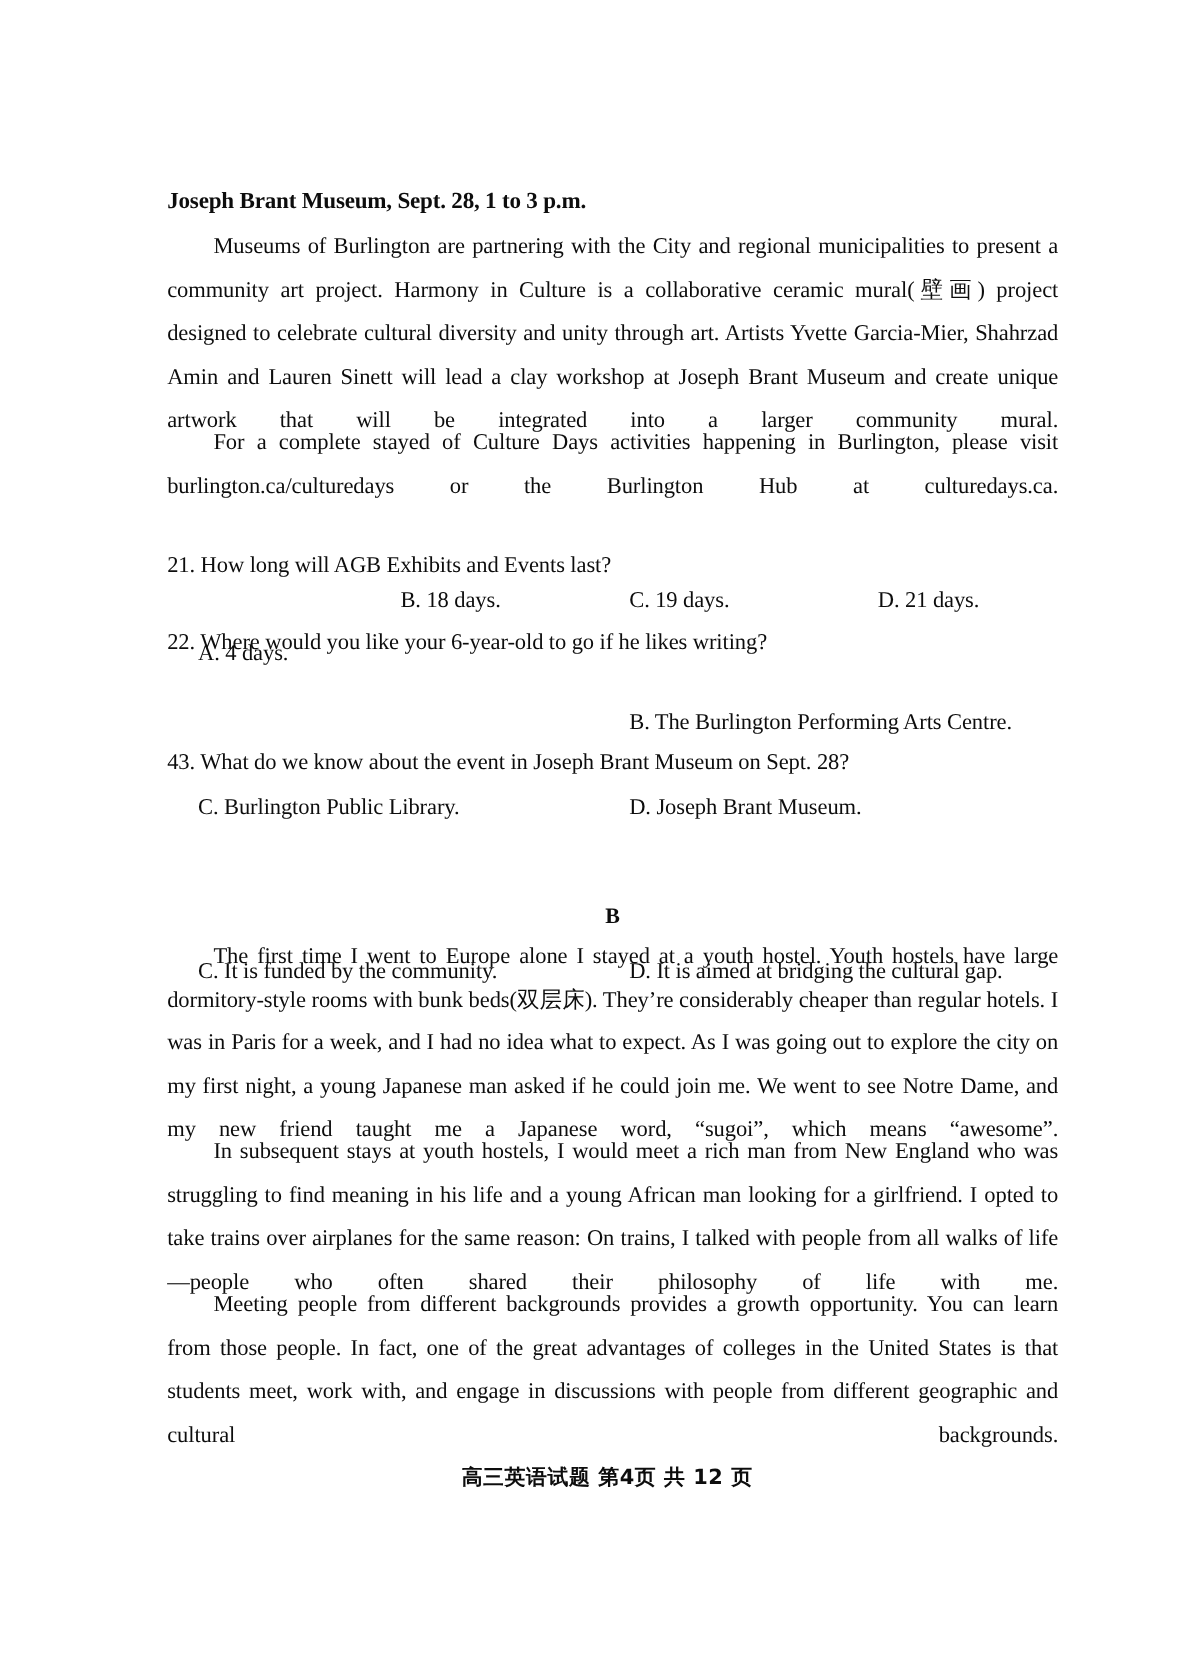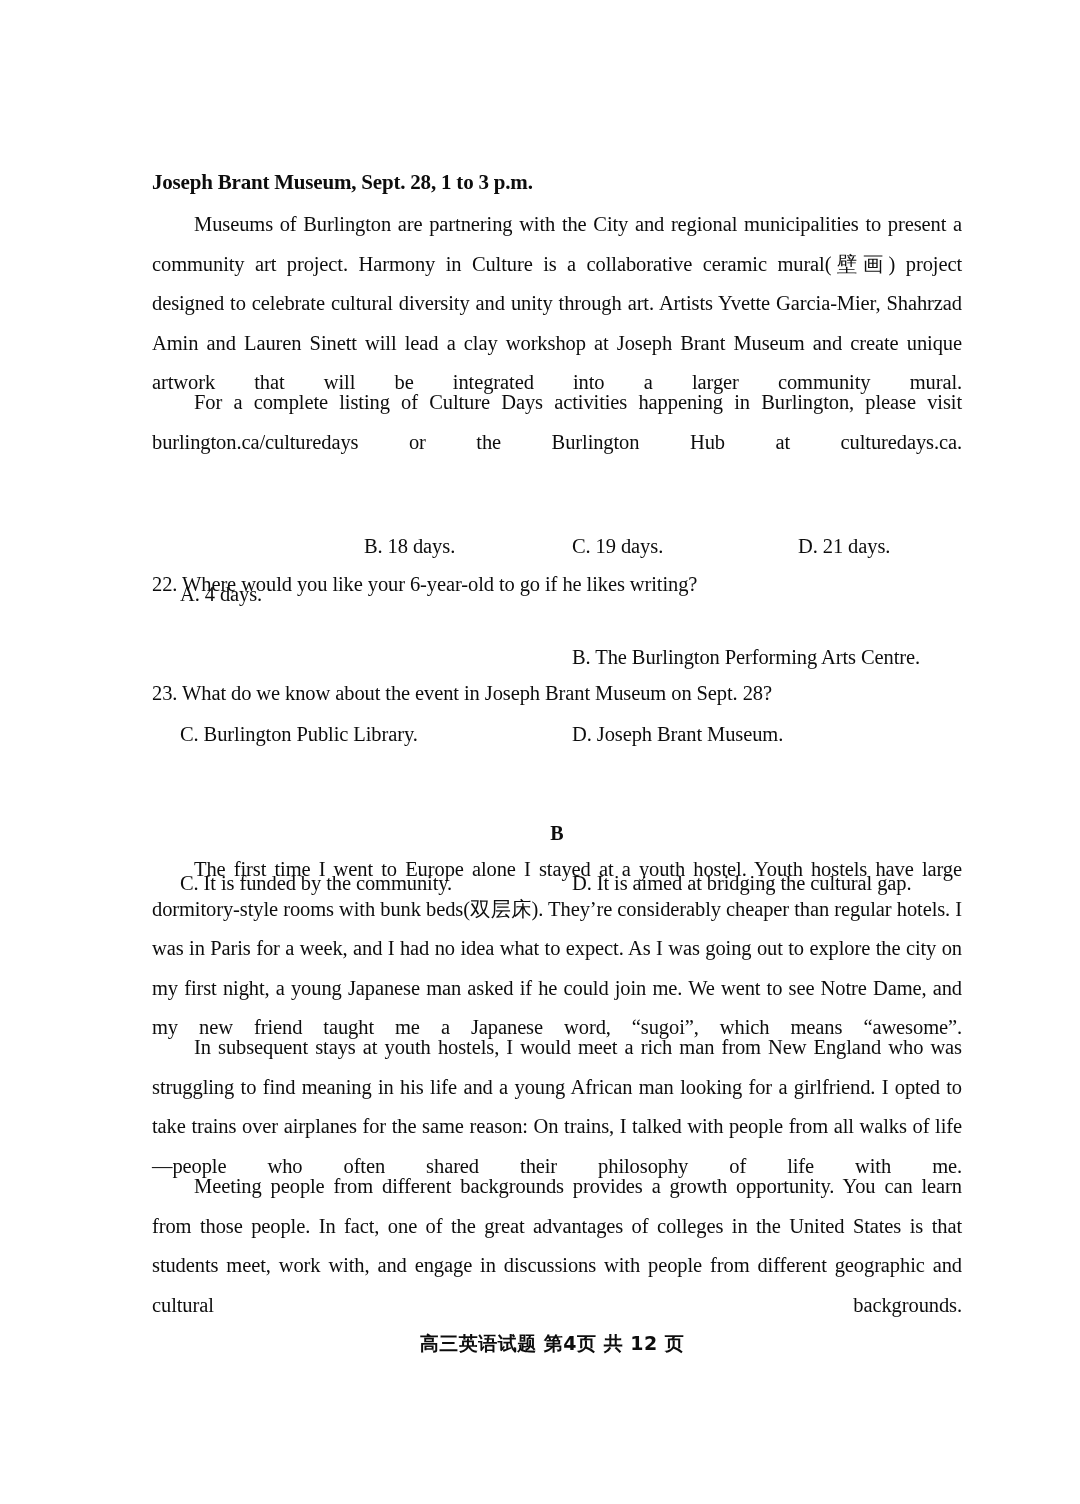--- a/index.html
+++ b/index.html
@@ -104,39 +104,40 @@
 </style>
 </head>
 <body>
 
 <div class="page">
 
   <div class="col passage-heading" style="top:168px;">Joseph Brant Museum, Sept. 28, 1 to 3 p.m.</div>
 
   <p class="col body-para" style="top:205px;">Museums of Burlington are partnering with the City and regional municipalities to present a community art project. Harmony in Culture is a collaborative ceramic mural(壁画) project designed to celebrate cultural diversity and unity through art. Artists Yvette Garcia-Mier, Shahrzad Amin and Lauren Sinett will lead a clay workshop at Joseph Brant Museum and create unique artwork that will be integrated into a larger community mural.</p>
 
-  <p class="col body-para" style="top:383px;">For a complete listing of Culture Days activities happening in Burlington, please visit burlington.ca/culturedays or the Burlington Hub at culturedays.ca.</p>
+  <p class="col body-para" style="top:383px;">For a complete stayed of Culture Days activities happening in Burlington, please visit burlington.ca/culturedays or the Burlington Hub at culturedays.ca.</p>
 
+  <div class="col question" style="top:495px;">21. How long will AGB Exhibits and Events last?</div>
   <div class="col options-row" style="top:527px;">
     <span class="opt c4a">A. 4 days.</span>
     <span class="opt c4b">B. 18 days.</span>
     <span class="opt c4c">C. 19 days.</span>
     <span class="opt c4d">D. 21 days.</span>
   </div>
 
   <div class="col question" style="top:565px;">22. Where would you like your 6-year-old to go if he likes writing?</div>
   <div class="col options-row" style="top:599px;">
     <span class="opt c2b">B. The Burlington Performing Arts Centre.</span>
   </div>
   <div class="col options-row" style="top:637px;">
     <span class="opt c2a">C. Burlington Public Library.</span>
     <span class="opt c2b">D. Joseph Brant Museum.</span>
   </div>
 
-  <div class="col question" style="top:674px;">23. What do we know about the event in Joseph Brant Museum on Sept. 28?</div>
+  <div class="col question" style="top:674px;">43. What do we know about the event in Joseph Brant Museum on Sept. 28?</div>
   <div class="col options-row" style="top:747px;">
     <span class="opt c2a">C. It is funded by the community.</span>
     <span class="opt c2b">D. It is aimed at bridging the cultural gap.</span>
   </div>
 
   <div class="col section-letter" style="top:820px;">B</div>
 
   <p class="col body-para" style="top:850px;">The first time I went to Europe alone I stayed at a youth hostel. Youth hostels have large dormitory-style rooms with bunk beds(双层床). They’re considerably cheaper than regular hotels. I was in Paris for a week, and I had no idea what to expect. As I was going out to explore the city on my first night, a young Japanese man asked if he could join me. We went to see Notre Dame, and my new friend taught me a Japanese word, “sugoi”, which means “awesome”.</p>
 
   <p class="col body-para" style="top:1028px;">In subsequent stays at youth hostels, I would meet a rich man from New England who was struggling to find meaning in his life and a young African man looking for a girlfriend. I opted to take trains over airplanes for the same reason: On trains, I talked with people from all walks of life—people who often shared their philosophy of life with me.</p>

